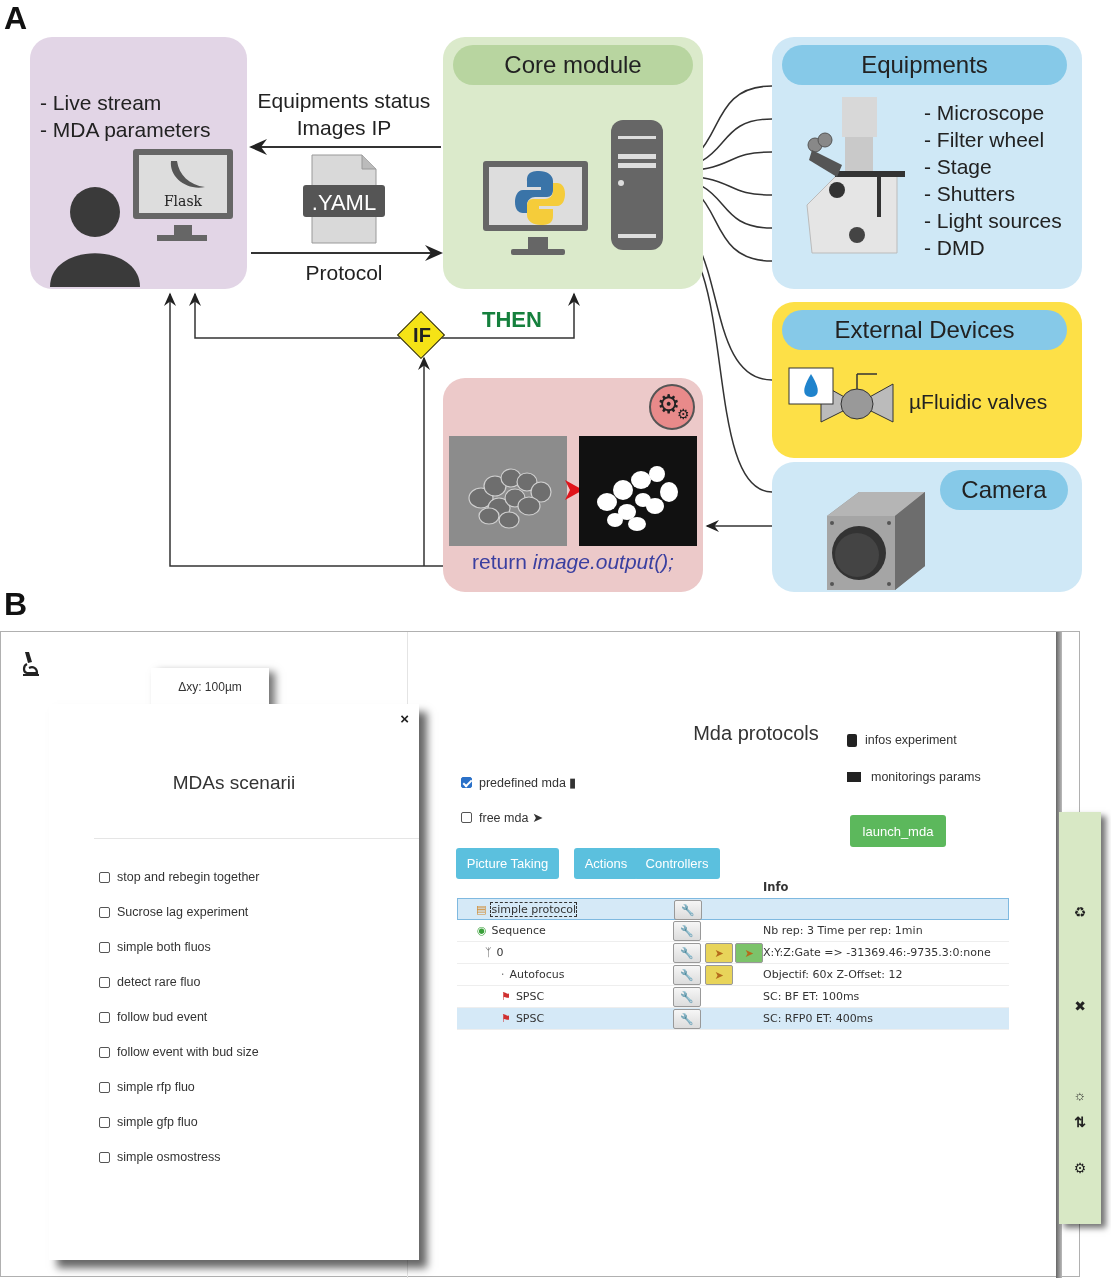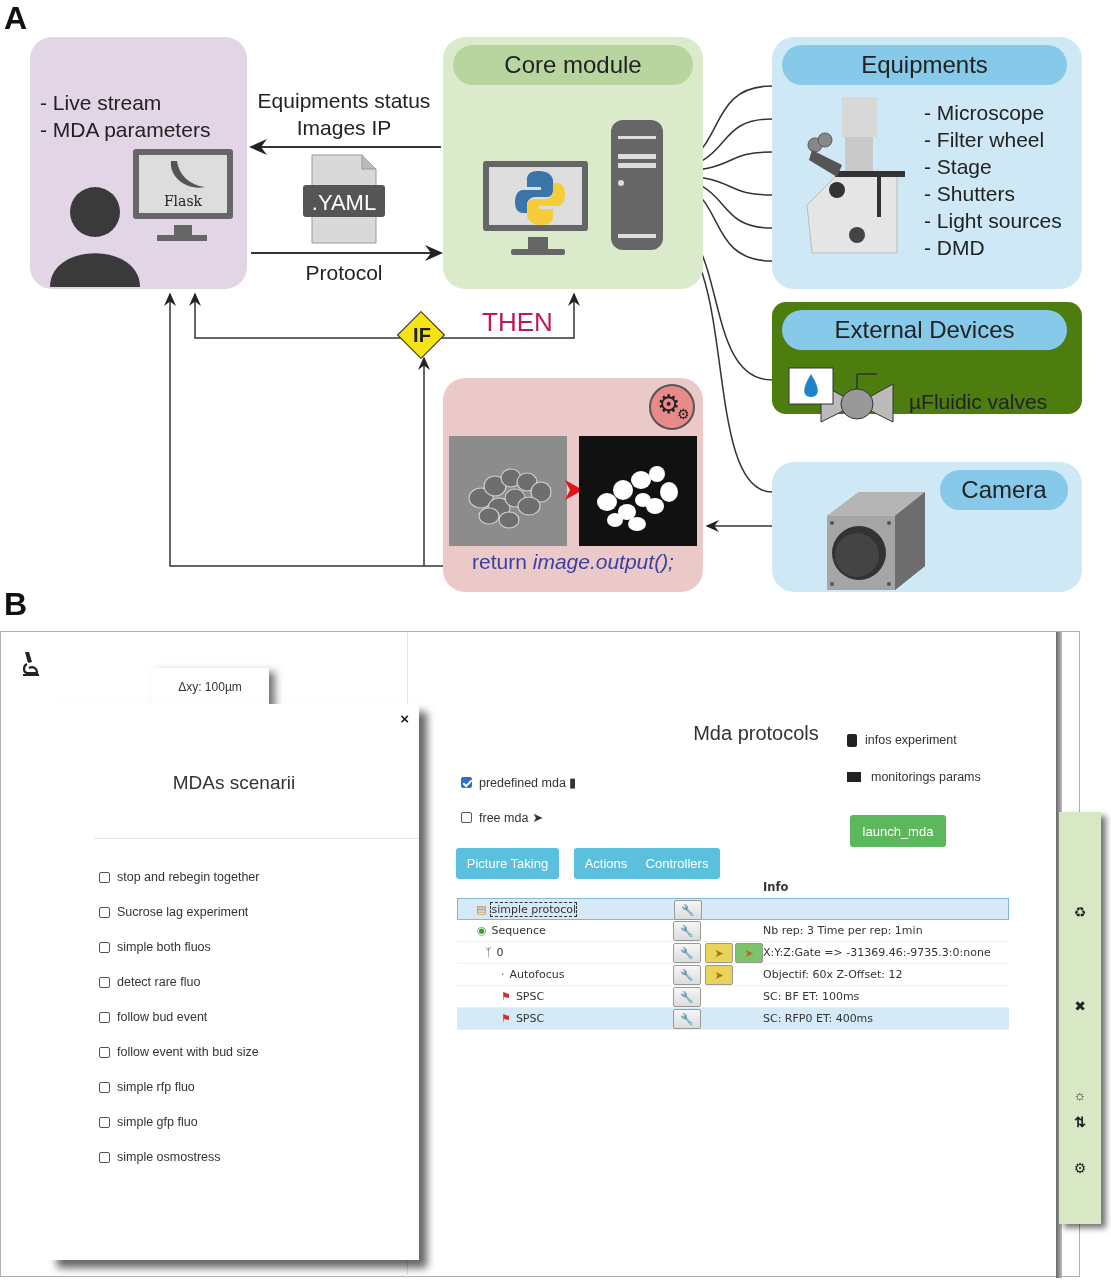--- a/index.html
+++ b/index.html
@@ -14,30 +14,30 @@
   .pill { position: absolute; border-radius: 20px; text-align: center; font-size: 24px; color: #222; line-height: 40px; }
   .mod-text { position: absolute; font-size: 21px; color: #222; line-height: 27px; }
   .label { position: absolute; font-size: 21px; color: #222; text-align: center; }
 
   #interface { left: 30px; top: 37px; width: 217px; height: 252px; background: #e2d5e6; }
   #interface .pill { left: 8px; top: 8px; width: 200px; background: #c99ccc; }
   #core { left: 443px; top: 37px; width: 260px; height: 252px; background: #dbeacb; }
   #core .pill { left: 10px; top: 8px; width: 240px; background: #b8d5a0; }
   #equip { left: 772px; top: 37px; width: 310px; height: 252px; background: #cfe8f6; }
   #equip .pill { left: 10px; top: 8px; width: 285px; background: #86c9e8; }
-  #extdev { left: 772px; top: 302px; width: 310px; height: 112px; background: #4d7c0f; border-radius: 14px; }
+  #extdev { left: 772px; top: 302px; width: 310px; height: 156px; background: #fde047; }
   #extdev .pill { left: 10px; top: 8px; width: 285px; background: #86c9e8; }
   #camera { left: 772px; top: 462px; width: 310px; height: 130px; background: #cfe8f6; }
   #camera .pill { left: 168px; top: 8px; width: 128px; background: #86c9e8; }
   #imganalysis { left: 443px; top: 378px; width: 260px; height: 214px; background: #ecc9c9; }
   #imganalysis .pill { left: 10px; top: 8px; width: 240px; background: #e88a8a; text-align: left; padding-left: 14px; }
 
   .if-diamond { position: absolute; left: 404px; top: 318px; width: 34px; height: 34px; background: #f5e316; border: 1.5px solid #222; transform: rotate(45deg); }
   .if-text { position: absolute; left: 405px; top: 324px; width: 34px; text-align: center; font-weight: bold; font-size: 20px; color: #222; }
-  .then-text { position: absolute; left: 482px; top: 307px; font-weight: normal; font-size: 26px; color: #be185d; }
+  .then-text { position: absolute; left: 482px; top: 307px; font-weight: bold; font-size: 22px; color: #15803d; }
 
   .cell-img { position: absolute; width: 118px; height: 110px; }
   .return-text { position: absolute; left: 0; top: 172px; width: 260px; text-align: center; font-size: 21px; color: #3a3fa0; }
   .return-text em { font-style: italic; }
 
   
   #screen { position: absolute; left: 0; top: 631px; width: 1080px; height: 646px; border: 1px solid #b0b0b0; background: #fff; }
   .sep-vert { position: absolute; left: 406px; top: 0; width: 1px; height: 646px; background: #e4e4e4; }
 
   .delta-box { position: absolute; left: 150px; top: 36px; width: 118px; height: 70px; background: #fff; box-shadow: 6px 4px 8px rgba(0,0,0,0.55); font-size: 12px; color: #333; padding-top: 12px; text-align: center; }

